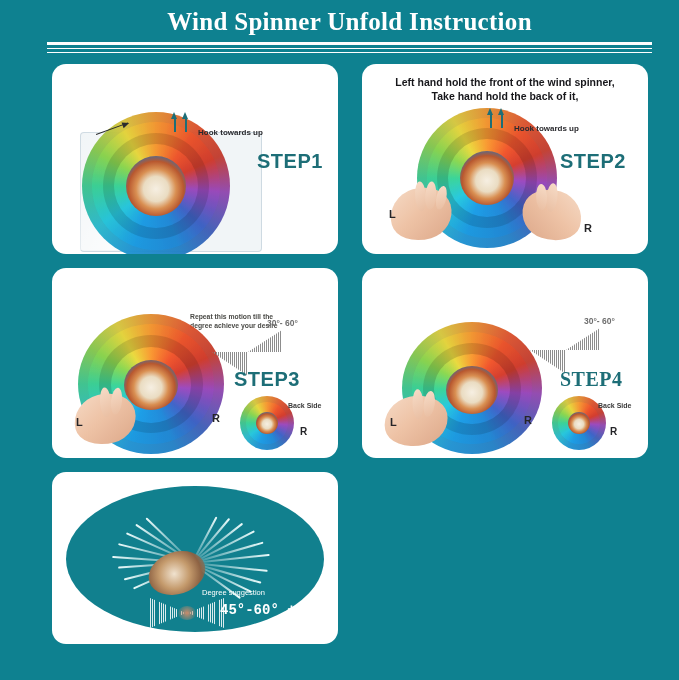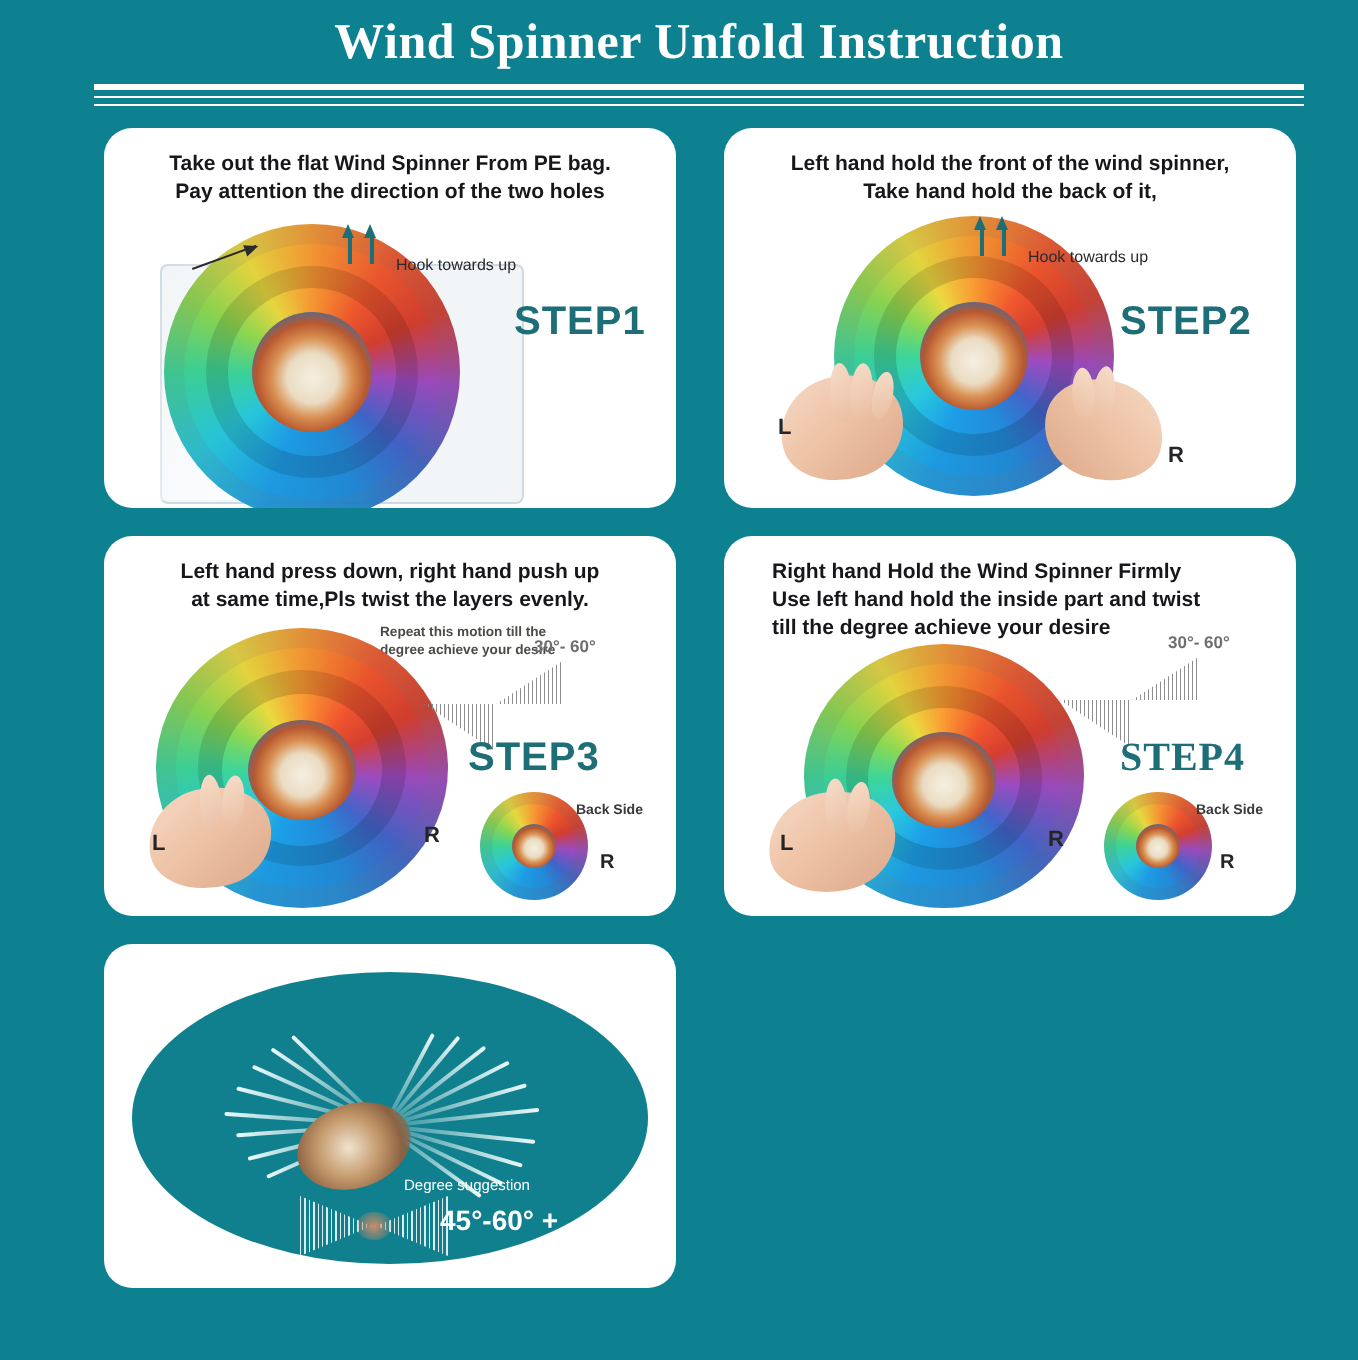--- a/index.html
+++ b/index.html
@@ -31,21 +31,21 @@
     color:#17171b;font-weight:bold;font-size:10.5px;line-height:14px;
     padding:11px 10px 0 10px;text-align:center;white-space:pre-line;
   }
   .p-head.left4{text-align:left;padding-left:30px;}
 
   .step-label{
     position:absolute;font-weight:bold;font-size:20px;color:#1d6e77;
     letter-spacing:.5px;
   }
   .hook-label{
-    position:absolute;font-size:8px;color:#2a2a2e;font-weight:400;
+    position:absolute;font-size:8px;color:#2a2a2e;font-weight:700;
     white-space:nowrap;
   }
   .hand-label{
     position:absolute;font-weight:bold;font-size:11px;color:#252528;
   }
   .note{
     position:absolute;font-size:6.8px;line-height:9px;color:#4a4a46;
     font-weight:600;white-space:pre-line;text-align:left;
   }
   .angle{
@@ -176,22 +176,20 @@
 
   <div class="title">Wind Spinner Unfold Instruction</div>
   <div class="rule" style="top:42px;">
     <div class="r1"></div>
     <div class="r2"></div>
     <div class="r3"></div>
   </div>
 
   <div class="panel" style="left:42px;top:64px;width:286px;height:190px;">
 
-    <div class="p-head">Take out the flat Wind Spinner From PE bag.
-Pay attention the direction of the two holes</div>
 
     <div class="bag" style="left:28px;top:68px;width:180px;height:118px;"></div>
     <div class="bag-sheen" style="left:28px;top:68px;width:180px;height:118px;"></div>
 
     <div class="spinner" style="left:30px;top:48px;width:148px;height:148px;">
       <div class="ring" style="left:0;top:0;width:148px;height:148px;"></div>
       <div class="ring" style="left:10px;top:10px;width:128px;height:128px;filter:brightness(1.08);"></div>
       <div class="ring" style="left:21px;top:21px;width:106px;height:106px;filter:brightness(.94);"></div>
       <div class="ring" style="left:32px;top:32px;width:84px;height:84px;filter:brightness(1.1);"></div>
       <div class="core" style="left:44px;top:44px;width:60px;height:60px;"></div>
@@ -246,22 +244,20 @@
     </div>
 
     <div class="hand-label" style="left:27px;top:144px;">L</div>
     <div class="hand-label" style="left:222px;top:158px;">R</div>
 
     <div class="step-label" style="left:198px;top:86px;">STEP2</div>
   </div>
 
   <div class="panel" style="left:42px;top:268px;width:286px;height:190px;">
 
-    <div class="p-head">Left hand press down, right hand push up
-at same time,Pls twist the layers evenly.</div>
 
     <div class="note" style="left:138px;top:44px;">Repeat this motion till the
 degree achieve your desire</div>
 
     <div class="spinner" style="left:26px;top:46px;width:146px;height:140px;">
       <div class="ring" style="left:0;top:0;width:146px;height:140px;"></div>
       <div class="ring" style="left:10px;top:10px;width:126px;height:120px;filter:brightness(1.08);"></div>
       <div class="ring" style="left:21px;top:21px;width:104px;height:98px;filter:brightness(.94);"></div>
       <div class="ring" style="left:33px;top:33px;width:80px;height:76px;filter:brightness(1.12);"></div>
       <div class="core" style="left:46px;top:46px;width:54px;height:50px;"></div>
@@ -286,23 +282,20 @@
       <div class="ring" style="left:0;top:0;width:54px;height:54px;"></div>
       <div class="ring" style="left:6px;top:6px;width:42px;height:42px;filter:brightness(1.1);"></div>
       <div class="core" style="left:16px;top:16px;width:22px;height:22px;"></div>
     </div>
     <div class="backside" style="left:236px;top:134px;">Back Side</div>
     <div class="hand-label" style="left:248px;top:158px;font-size:10px;">R</div>
   </div>
 
   <div class="panel" style="left:352px;top:268px;width:286px;height:190px;">
 
-    <div class="p-head left4" style="text-align:left;padding-left:24px;">Right hand Hold the Wind Spinner Firmly
-Use left hand hold the inside part and twist
-till  the degree achieve your desire</div>
 
     <div class="spinner" style="left:40px;top:54px;width:140px;height:132px;">
       <div class="ring" style="left:0;top:0;width:140px;height:132px;"></div>
       <div class="ring" style="left:10px;top:10px;width:120px;height:112px;filter:brightness(1.08);"></div>
       <div class="ring" style="left:21px;top:21px;width:98px;height:92px;filter:brightness(.94);"></div>
       <div class="ring" style="left:32px;top:32px;width:76px;height:70px;filter:brightness(1.12);"></div>
       <div class="core" style="left:44px;top:44px;width:52px;height:48px;"></div>
     </div>
 
     <div class="fan" style="left:168px;top:60px;width:70px;height:46px;">
@@ -356,17 +349,17 @@
     </div>
     <div class="spray-core" style="left:96px;top:80px;width:58px;height:42px;transform:rotate(-18deg);"></div>
 
     <div class="bowtie" style="left:98px;top:126px;width:74px;height:30px;">
       <div class="w" style="left:0;top:0;width:36px;height:30px;clip-path:polygon(0 0,100% 50%,0 100%);"></div>
       <div class="w" style="left:38px;top:0;width:36px;height:30px;clip-path:polygon(100% 0,0 50%,100% 100%);"></div>
       <div class="knot" style="left:28px;top:8px;width:18px;height:14px;"></div>
     </div>
 
     <div class="side-label" style="left:150px;top:116px;">Degree suggestion</div>
-    <div class="deg-big" style="left:168px;top:130px;">45°-60° +</div>
+    <div class="deg-big" style="left:168px;top:130px;font-family:Liberation Mono, monospace;">45°-60° +</div>
   </div>
 
 
 </div>
 
 </body></html>

